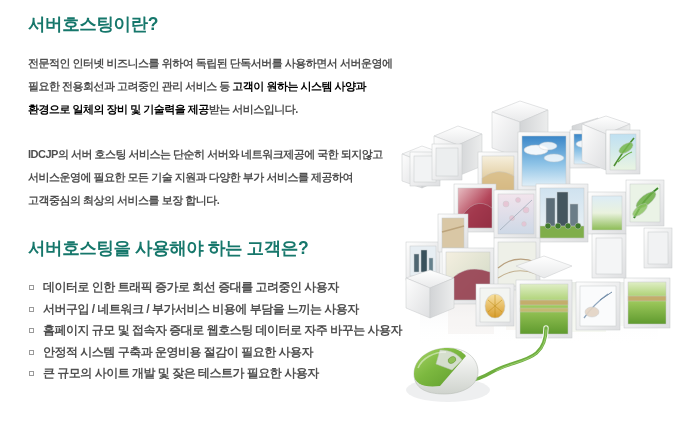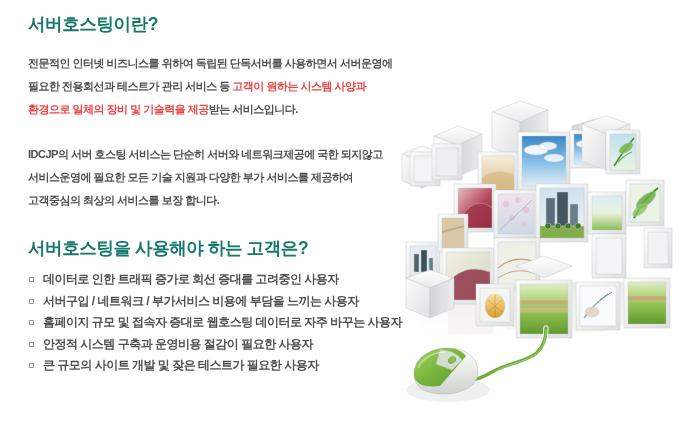--- a/index.html
+++ b/index.html
@@ -42,25 +42,25 @@
 
   .body-paragraph {
     color: #4f4f4f;
     font-size: 11px;
     font-weight: bold;
     line-height: 23px;
     letter-spacing: -0.5px;
     white-space: nowrap;
   }
 
-  .accent-text { color: #ef4444; }
+  .accent-text { color: #000000; }
 
   #paragraph-1 { margin-bottom: 22px; }
 
-  #heading-2 { margin-top: 26px; margin-bottom: 10px; }
+  #heading-2 { margin-top: 26px; margin-bottom: 18px; }
 
   
   #customer-list { list-style: none; }
 
   .list-item {
     position: relative;
     color: #4f4f4f;
     font-size: 12px;
     font-weight: bold;
     letter-spacing: -0.5px;
@@ -379,21 +379,21 @@
     </svg>
   </div>
 
   <div id="text-column">
 
     <h2 id="heading-1" class="section-heading">서버호스팅이란?</h2>
 
     <div id="paragraph-1">
       <div class="body-paragraph">전문적인 인터넷 비즈니스를 위하여 독립된 단독서버를 사용하면서 서버운영에</div>
       <div class="body-paragraph">
-        <span>필요한 전용회선과 테스트가 관리 서비스 등 </span><span class="accent-text">고객이 원하는 시스템 사양과</span>
+        <span>필요한 전용회선과 고려중인 관리 서비스 등 </span><span class="accent-text">고객이 원하는 시스템 사양과</span>
       </div>
       <div class="body-paragraph">
         <span class="accent-text">환경으로 일체의 장비 및 기술력을 제공</span><span>받는 서비스입니다.</span>
       </div>
     </div>
 
     <div id="paragraph-2">
       <div class="body-paragraph">IDCJP의 서버 호스팅 서비스는 단순히 서버와 네트워크제공에 국한 되지않고</div>
       <div class="body-paragraph">서비스운영에 필요한 모든 기술 지원과 다양한 부가 서비스를 제공하여</div>
       <div class="body-paragraph">고객중심의 최상의 서비스를 보장 합니다.</div>

